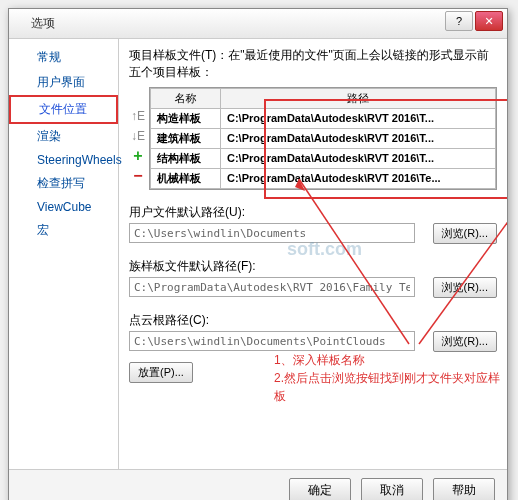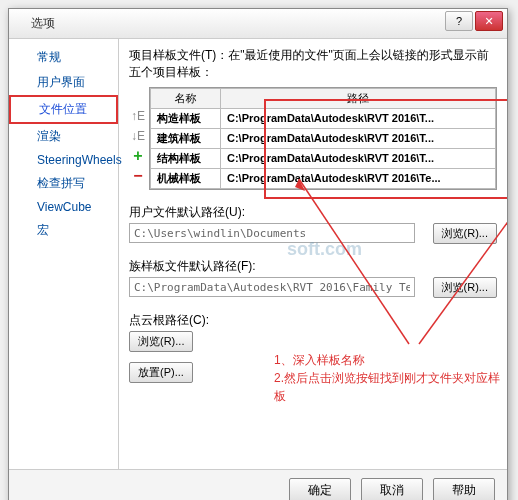--- a/index.html
+++ b/index.html
@@ -111,20 +111,21 @@
           <div class="field-group">
             <div class="field-label">族样板文件默认路径(F):</div>
             <div class="field-row">
               <input class="field-input" value="C:\ProgramData\Autodesk\RVT 2016\Family Templates\C" style="">
               <button class="browse-btn">浏览(R)...</button>
             </div>
           </div>
           <div class="field-group">
             <div class="field-label">点云根路径(C):</div>
             <div class="field-row">
+              <input class="field-input" value="C:\Users\windlin\Documents\PointClouds" style="">
               <button class="browse-btn">浏览(R)...</button>
             </div>
           </div>
         </div>
 
       <button class="browse-btn place-btn">放置(P)...</button>
 
       <div class="annotation">
         <div>1、深入样板名称</div>
         <div>2.然后点击浏览按钮找到刚才文件夹对应样板</div>

